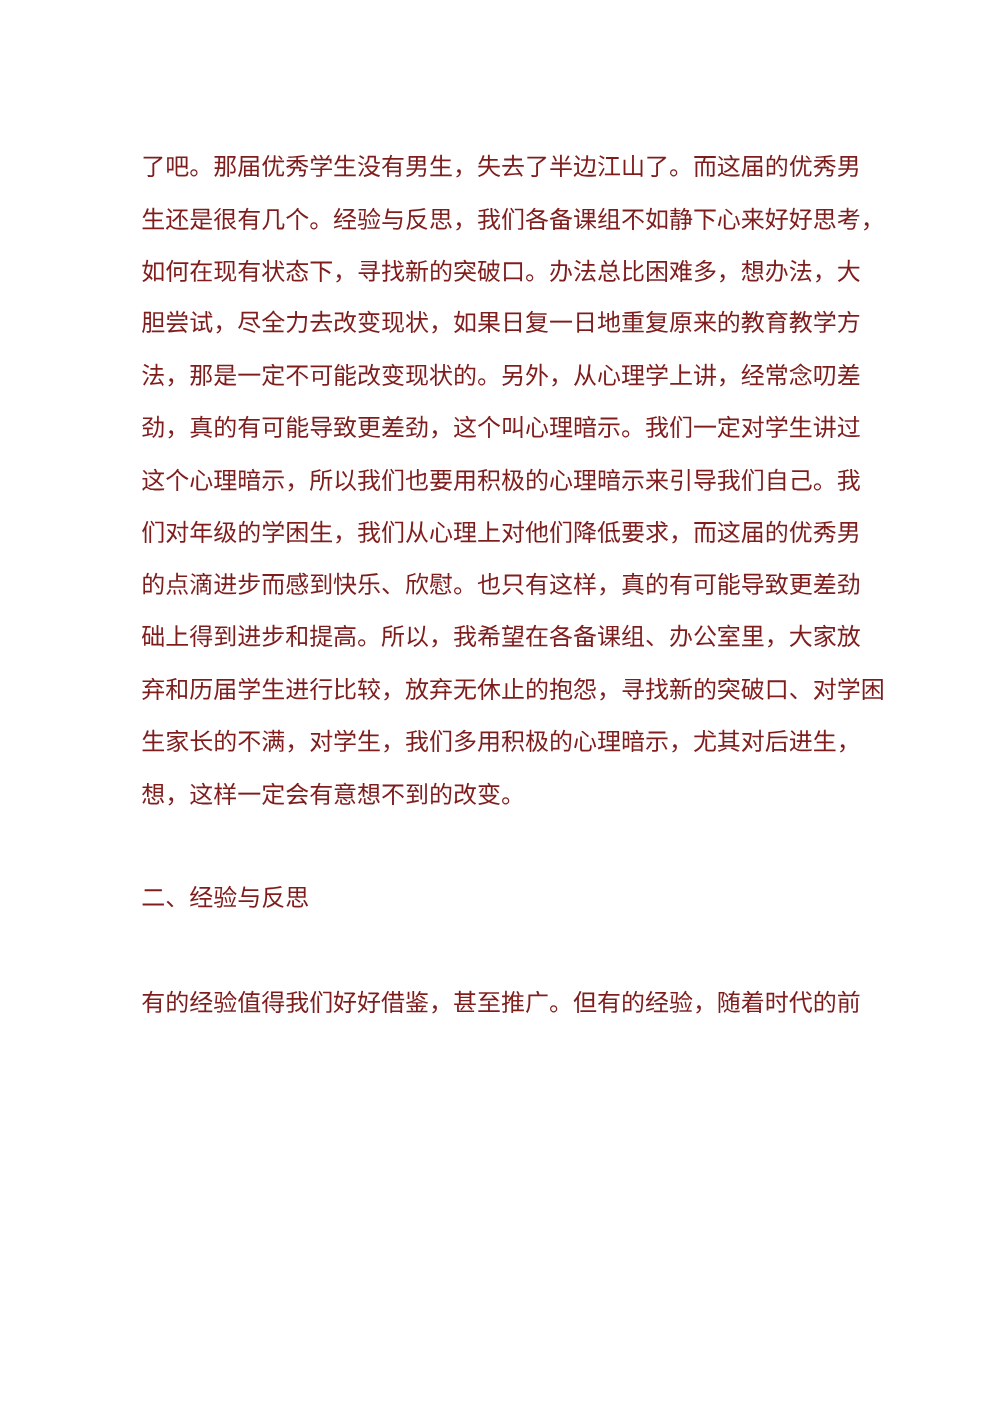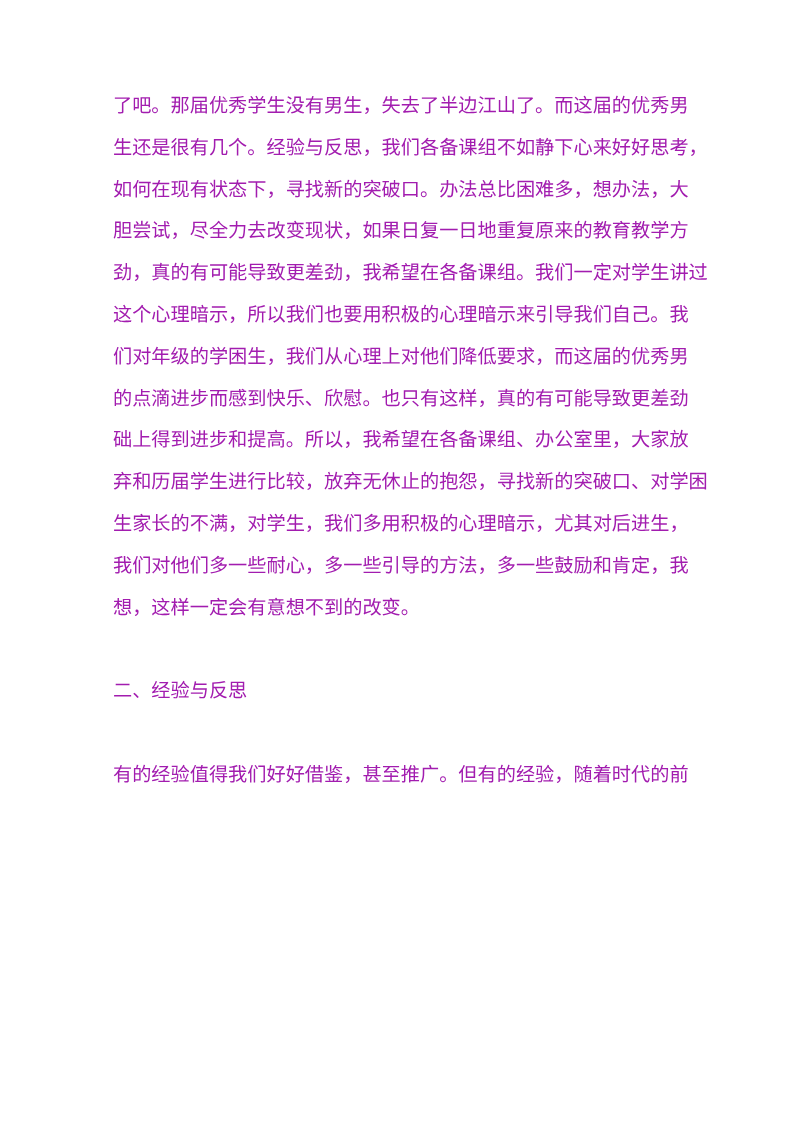--- a/index.html
+++ b/index.html
@@ -11,23 +11,23 @@
     position: relative;
     width: 793px;
     height: 1122px;
     background: #ffffff;
     overflow: hidden;
     font-family: "Liberation Serif", "DejaVu Serif", serif;
   }
   .content {
     position: absolute;
     left: 113px;
-    top: 85px;
+    top: 114px;
     width: 580px;
-    color: #a21caf;
+    color: #7f1d1d;
   }
   .paragraph {
     margin: 0 0 41.8px 0;
   }
   .paragraph:last-child {
     margin-bottom: 0;
   }
   .line {
     height: 41.8px;
     line-height: 41.8px;
@@ -44,28 +44,28 @@
 <body>
 
 <div class="page">
   <div class="content">
 
     <div class="paragraph">
       <div class="line">了吧。那届优秀学生没有男生，失去了半边江山了。而这届的优秀男</div>
       <div class="line">生还是很有几个。经验与反思，我们各备课组不如静下心来好好思考，</div>
       <div class="line">如何在现有状态下，寻找新的突破口。办法总比困难多，想办法，大</div>
       <div class="line">胆尝试，尽全力去改变现状，如果日复一日地重复原来的教育教学方</div>
-      <div class="line">劲，真的有可能导致更差劲，我希望在各备课组。我们一定对学生讲过</div>
+      <div class="line">法，那是一定不可能改变现状的。另外，从心理学上讲，经常念叨差</div>
+      <div class="line">劲，真的有可能导致更差劲，这个叫心理暗示。我们一定对学生讲过</div>
       <div class="line">这个心理暗示，所以我们也要用积极的心理暗示来引导我们自己。我</div>
       <div class="line">们对年级的学困生，我们从心理上对他们降低要求，而这届的优秀男</div>
       <div class="line">的点滴进步而感到快乐、欣慰。也只有这样，真的有可能导致更差劲</div>
       <div class="line">础上得到进步和提高。所以，我希望在各备课组、办公室里，大家放</div>
       <div class="line">弃和历届学生进行比较，放弃无休止的抱怨，寻找新的突破口、对学困</div>
       <div class="line">生家长的不满，对学生，我们多用积极的心理暗示，尤其对后进生，</div>
-      <div class="line">我们对他们多一些耐心，多一些引导的方法，多一些鼓励和肯定，我</div>
       <div class="line">想，这样一定会有意想不到的改变。</div>
     </div>
 
     <div class="paragraph heading">
       <div class="line">二、经验与反思</div>
     </div>
 
 
     <div class="paragraph">
       <div class="line">有的经验值得我们好好借鉴，甚至推广。但有的经验，随着时代的前</div>

